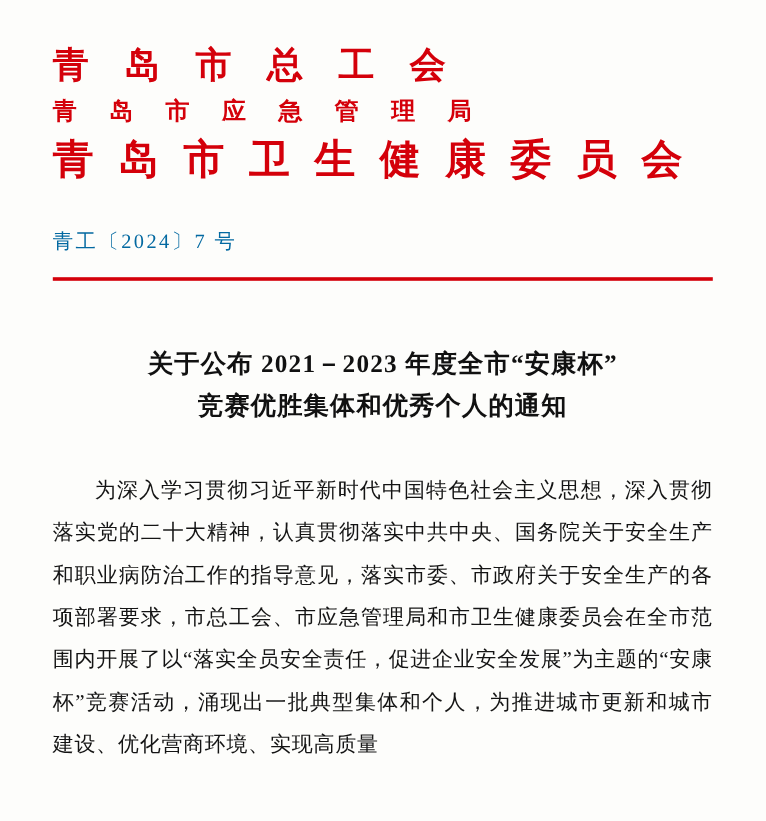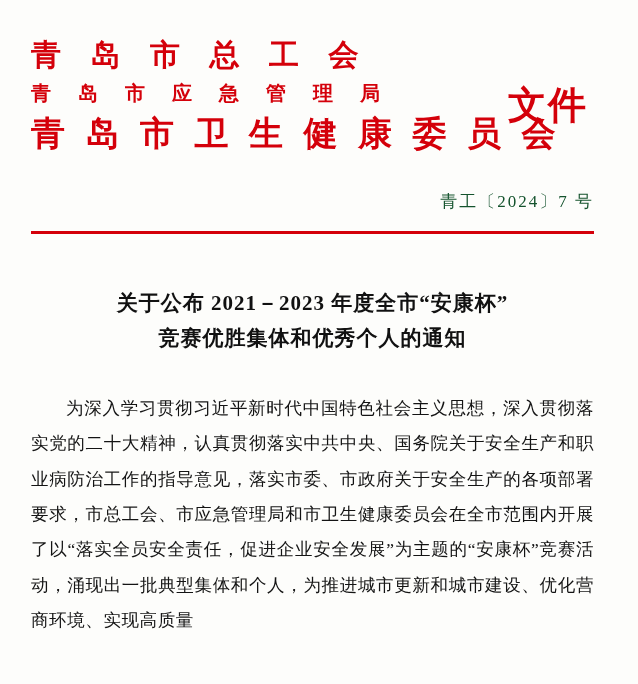--- a/index.html
+++ b/index.html
@@ -12,21 +12,21 @@
     background: #ffffff;
     font-family: "Liberation Serif", "DejaVu Serif", serif;
     overflow: hidden;
   }
   .page {
     position: relative;
     width: 638px;
     height: 684px;
     background: #fdfdfb;
     box-sizing: border-box;
-    padding: 22px 44px 0 31px;
+    padding: 22px 44px 0 44px;
   }
 
   
   .masthead {
     position: relative;
     margin-top: 10px;
   }
   .mast-line {
     color: #d4000a;
     font-weight: bold;
@@ -47,22 +47,22 @@
     color: #d4000a;
     font-weight: bold;
     font-size: 38px;
     letter-spacing: 2px;
     line-height: 1;
     font-family: "Liberation Serif", "DejaVu Serif", serif;
   }
 
   
   .docnum {
-    text-align: right;
-    color: #14532d;
+    text-align: left;
+    color: #0369a1;
     font-size: 17px;
     letter-spacing: 2px;
     margin-top: 30px;
     font-family: "Liberation Serif", "DejaVu Serif", serif;
   }
 
   .red-rule {
     margin-top: 18px;
     height: 3px;
     background: #d4000a;
@@ -102,21 +102,20 @@
 </style>
 </head>
 <body>
 
 <div class="page">
 
   <div class="masthead">
     <div class="mast-line l1">青 岛 市 总 工 会</div>
     <div class="mast-line l2">青 岛 市 应 急 管 理 局</div>
     <div class="mast-line l3">青 岛 市 卫 生 健 康 委 员 会</div>
-    <div class="mast-wenjian">文件</div>
   </div>
 
   <div class="docnum">青工〔2024〕7 号</div>
 
   <div class="red-rule"></div>
 
   <div class="title">
     <span class="t-line">关于公布 2021－2023 年度全市“安康杯”</span>
     <span class="t-line">竞赛优胜集体和优秀个人的通知</span>
   </div>

